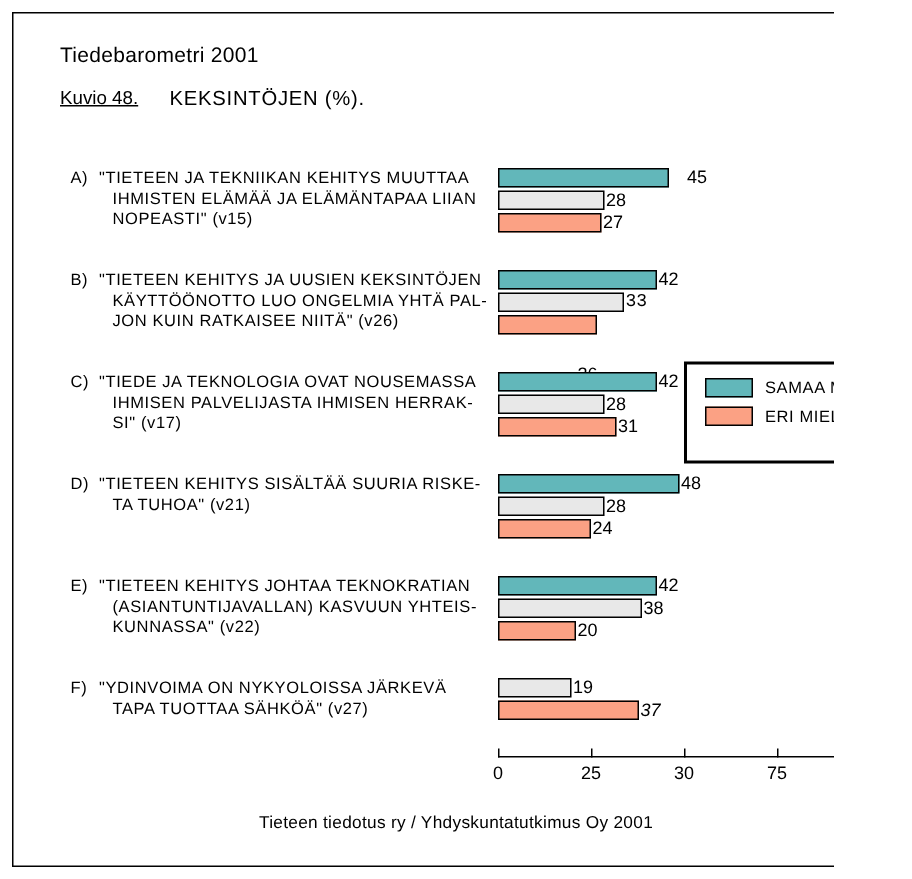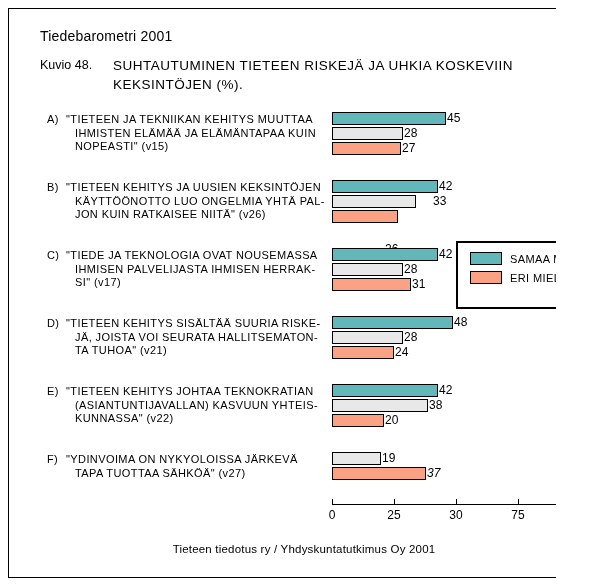--- a/index.html
+++ b/index.html
@@ -1,21 +1,21 @@
 <!DOCTYPE html>
 <html><head>
 <meta charset="utf-8">
 <style>
   html,body{margin:0;padding:0;background:#fff;}
   body{font-family:"Liberation Sans","DejaVu Sans",sans-serif;color:#000;}
   #frame{position:relative;width:556px;height:586px;background:#fff;overflow:hidden;}
   #border-box{position:absolute;left:8px;top:8px;width:590px;height:568px;border:1px solid #000;}
   .abs{position:absolute;}
   #title{left:40px;top:28px;font-size:14px;letter-spacing:0.2px;}
-  #figure-label{left:40px;top:58px;font-size:12.5px;}
+  #figure-label{left:40px;top:58px;font-size:12.5px;text-decoration:underline;}
   #caption{left:113px;top:56px;width:470px;font-size:13.5px;line-height:19px;letter-spacing:0.5px;}
   
   .group-row{position:absolute;left:0;width:608px;height:60px;}
   .group-prefix{position:absolute;left:47px;top:1px;font-size:11px;letter-spacing:0.4px;}
   .group-label{position:absolute;left:66px;top:1px;width:256px;font-size:11px;line-height:13.5px;letter-spacing:0.4px;}
   .group-label div{white-space:nowrap;}
   .group-label div + div{padding-left:9px;}
   .bars{position:absolute;left:332px;top:0;width:260px;}
   .bar-row{position:relative;height:13px;margin-bottom:2px;}
   .bar{position:absolute;left:0;top:0;height:11px;border:1px solid #000;}
@@ -34,36 +34,35 @@
 </style>
 </head>
 <body>
 
 <div id="frame">
   <div id="border-box"></div>
 
   <div class="abs" id="title">Tiedebarometri 2001</div>
   <div class="abs" id="figure-label">Kuvio 48.</div>
   <div class="abs" id="caption">
-    <div>SUHTAUTUMINEN TIETEEN RISKEJÄ JA UHKIA KOSKEVIIN</div>
     <div>KEKSINTÖJEN (%).</div>
   </div>
 
   <div id="chart-area">
       <div class="group-row" style="top: 112px;">
         <span class="group-prefix">A)</span>
         <div class="group-label">
           <div>"TIETEEN JA TEKNIIKAN KEHITYS MUUTTAA</div>
-          <div>IHMISTEN ELÄMÄÄ JA ELÄMÄNTAPAA KUIN</div>
+          <div>IHMISTEN ELÄMÄÄ JA ELÄMÄNTAPAA LIIAN</div>
           <div>NOPEASTI" (v15)</div>
         </div>
         <div class="bars">
           <div class="bar-row">
             <div class="bar" style="width: 112px; background: rgb(98, 183, 186);"></div>
-            <span class="bar-value" style="left: 115px;">45</span>
+            <span class="bar-value" style="left: 126px;">45</span>
           </div>
           <div class="bar-row">
             <div class="bar" style="width: 69px; background: rgb(232, 232, 232);"></div>
             <span class="bar-value" style="left: 72px;">28</span>
           </div>
           <div class="bar-row">
             <div class="bar" style="width: 67px; background: rgb(251, 161, 132);"></div>
             <span class="bar-value" style="left: 70px; text-align: center;">27</span>
           </div>
         </div>
@@ -75,21 +74,21 @@
           <div>KÄYTTÖÖNOTTO LUO ONGELMIA YHTÄ PAL-</div>
           <div>JON KUIN RATKAISEE NIITÄ" (v26)</div>
         </div>
         <div class="bars">
           <div class="bar-row">
             <div class="bar" style="width: 104px; background: rgb(98, 183, 186);"></div>
             <span class="bar-value" style="left: 107px;">42</span>
           </div>
           <div class="bar-row">
             <div class="bar" style="width: 82px; background: rgb(232, 232, 232);"></div>
-            <span class="bar-value" style="left: 101px;">33</span>
+            <span class="bar-value" style="left: 85px; font-family: Liberation Mono, monospace;">33</span>
           </div>
           <div class="bar-row">
             <div class="bar" style="width: 64px; background: rgb(251, 161, 132);"></div>
             <span class="bar-value" style="left: 53px; margin-top: 33px;">26</span>
           </div>
         </div>
       </div>
       <div class="group-row" style="top: 248px;">
         <span class="group-prefix">C)</span>
         <div class="group-label">
@@ -109,21 +108,20 @@
           <div class="bar-row">
             <div class="bar" style="width: 77px; background: rgb(251, 161, 132);"></div>
             <span class="bar-value" style="left: 80px;">31</span>
           </div>
         </div>
       </div>
       <div class="group-row" style="top: 316px;">
         <span class="group-prefix">D)</span>
         <div class="group-label">
           <div>"TIETEEN KEHITYS SISÄLTÄÄ SUURIA RISKE-</div>
-          <div>JÄ, JOISTA VOI SEURATA HALLITSEMATON-</div>
           <div>TA TUHOA" (v21)</div>
         </div>
         <div class="bars">
           <div class="bar-row">
             <div class="bar" style="width: 119px; background: rgb(98, 183, 186);"></div>
             <span class="bar-value" style="left: 122px;">48</span>
           </div>
           <div class="bar-row">
             <div class="bar" style="width: 69px; background: rgb(232, 232, 232);"></div>
             <span class="bar-value" style="left: 72px;">28</span>

